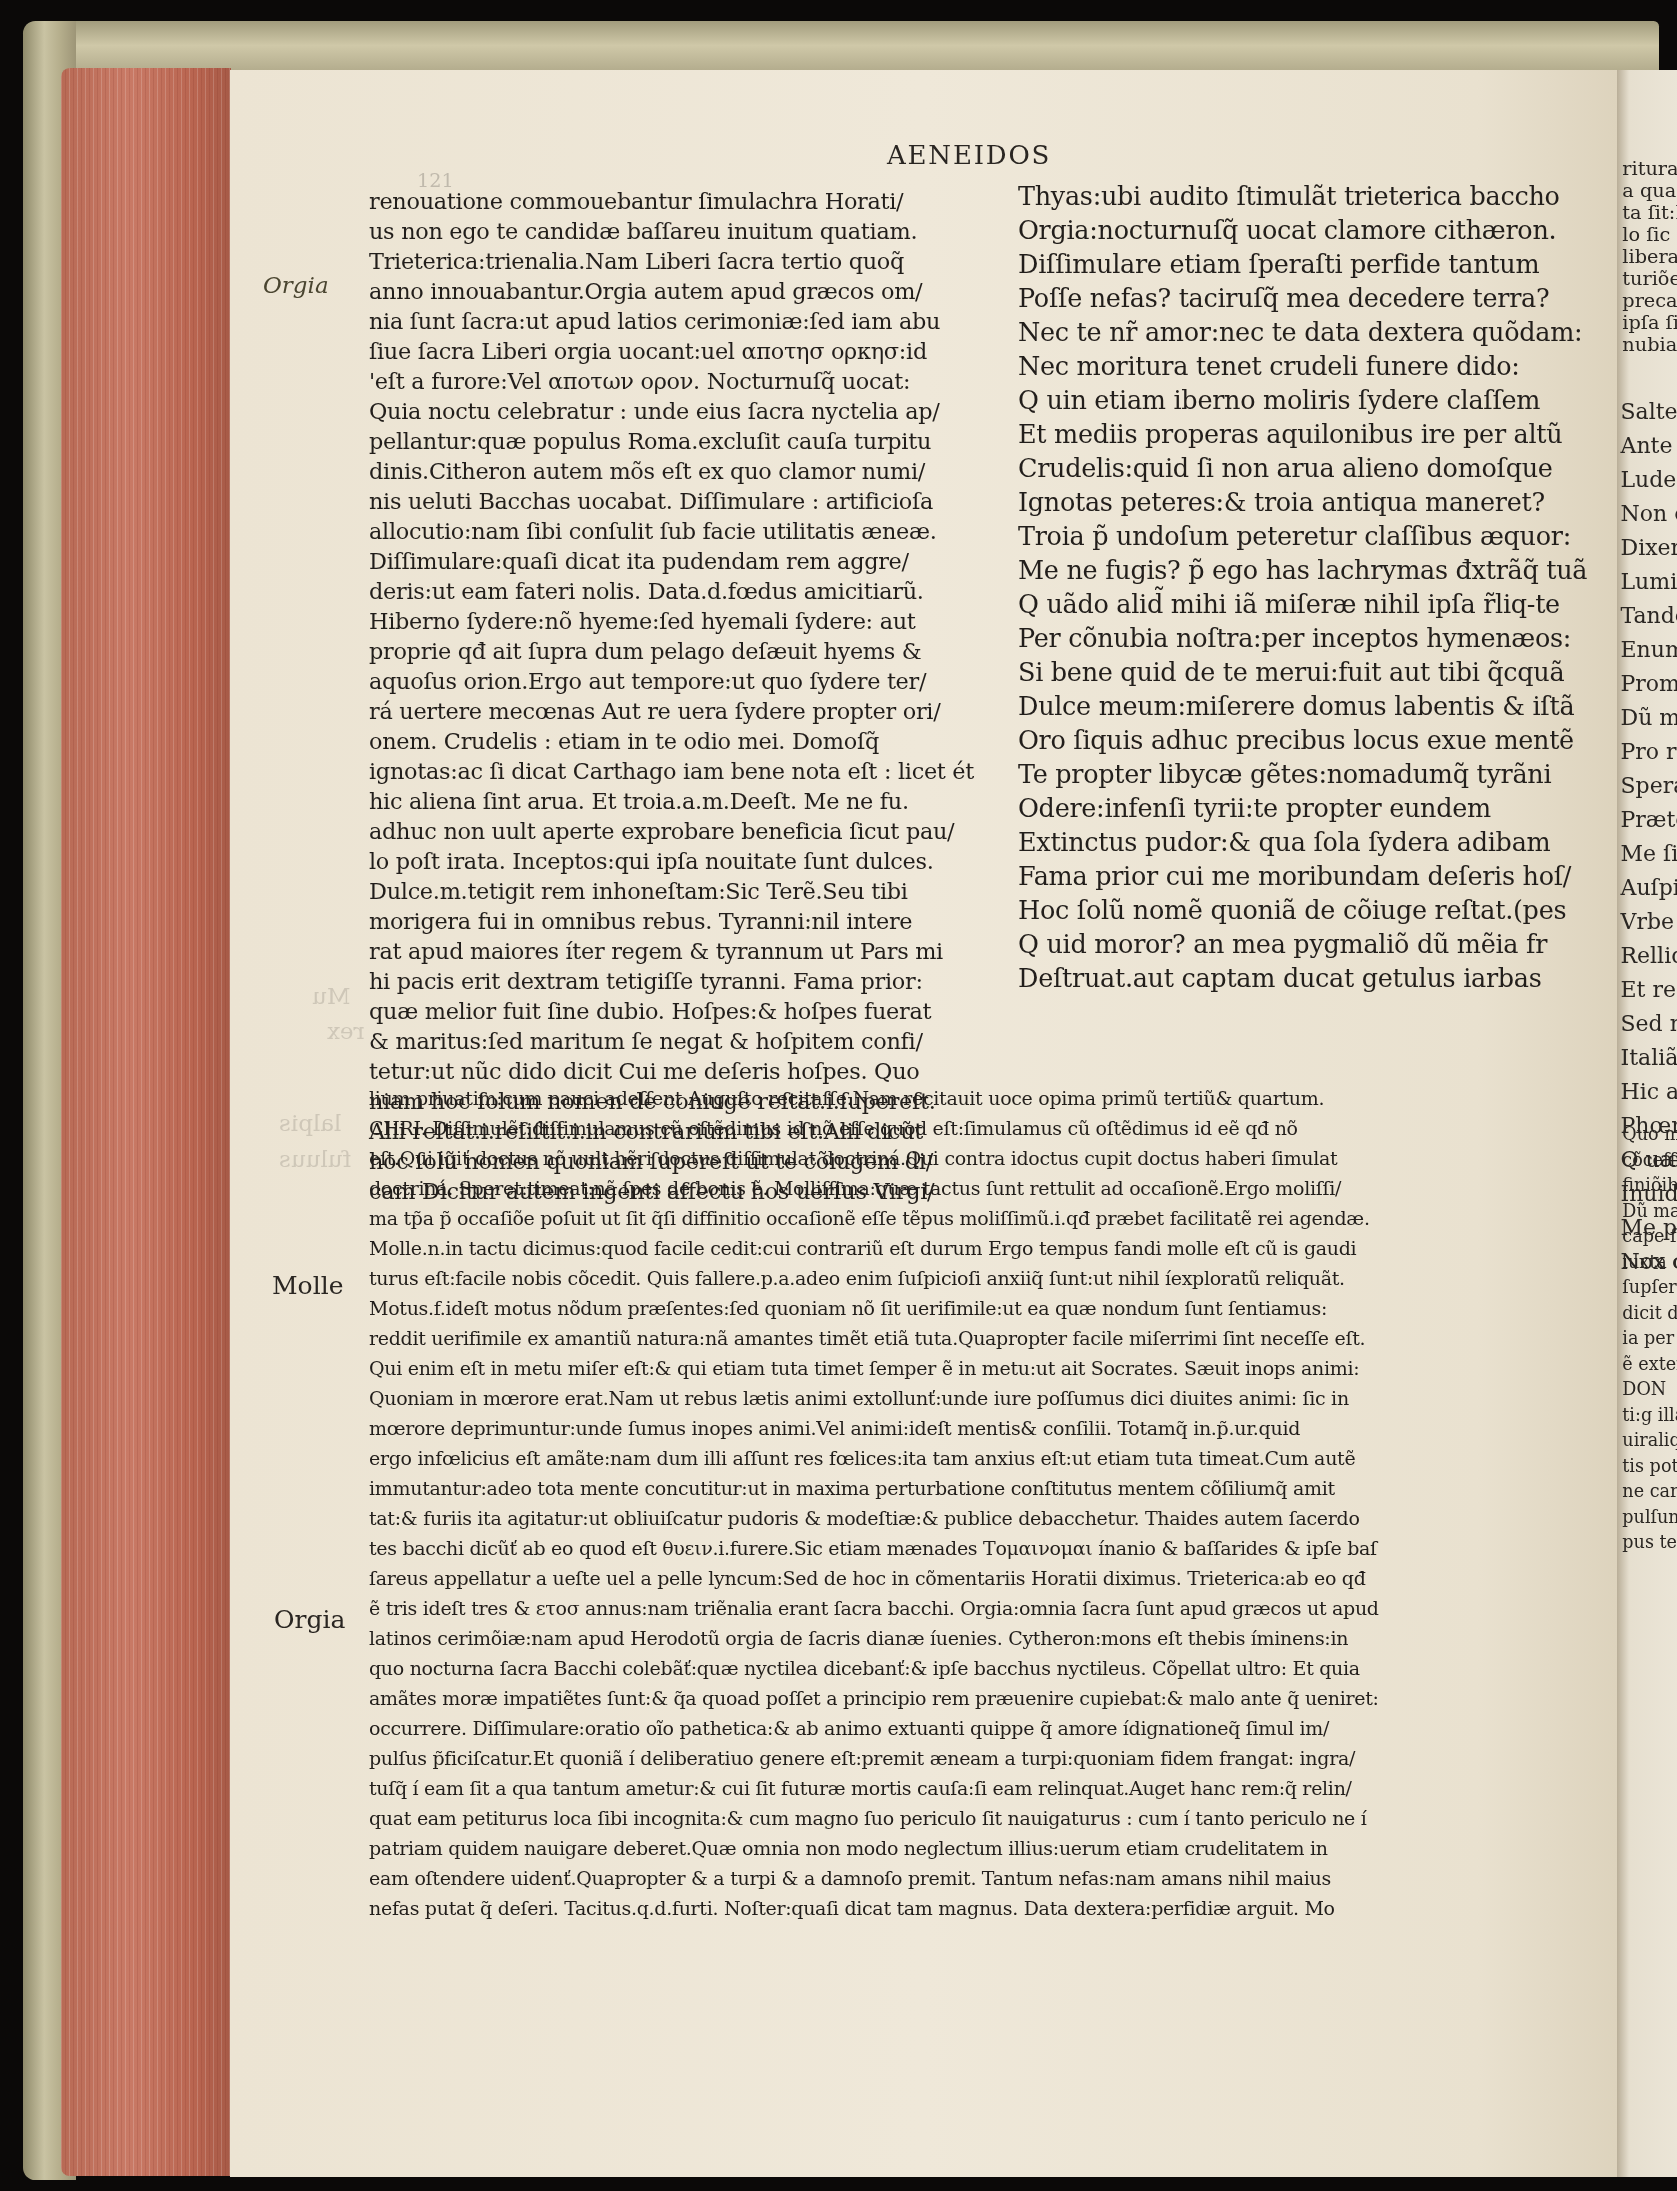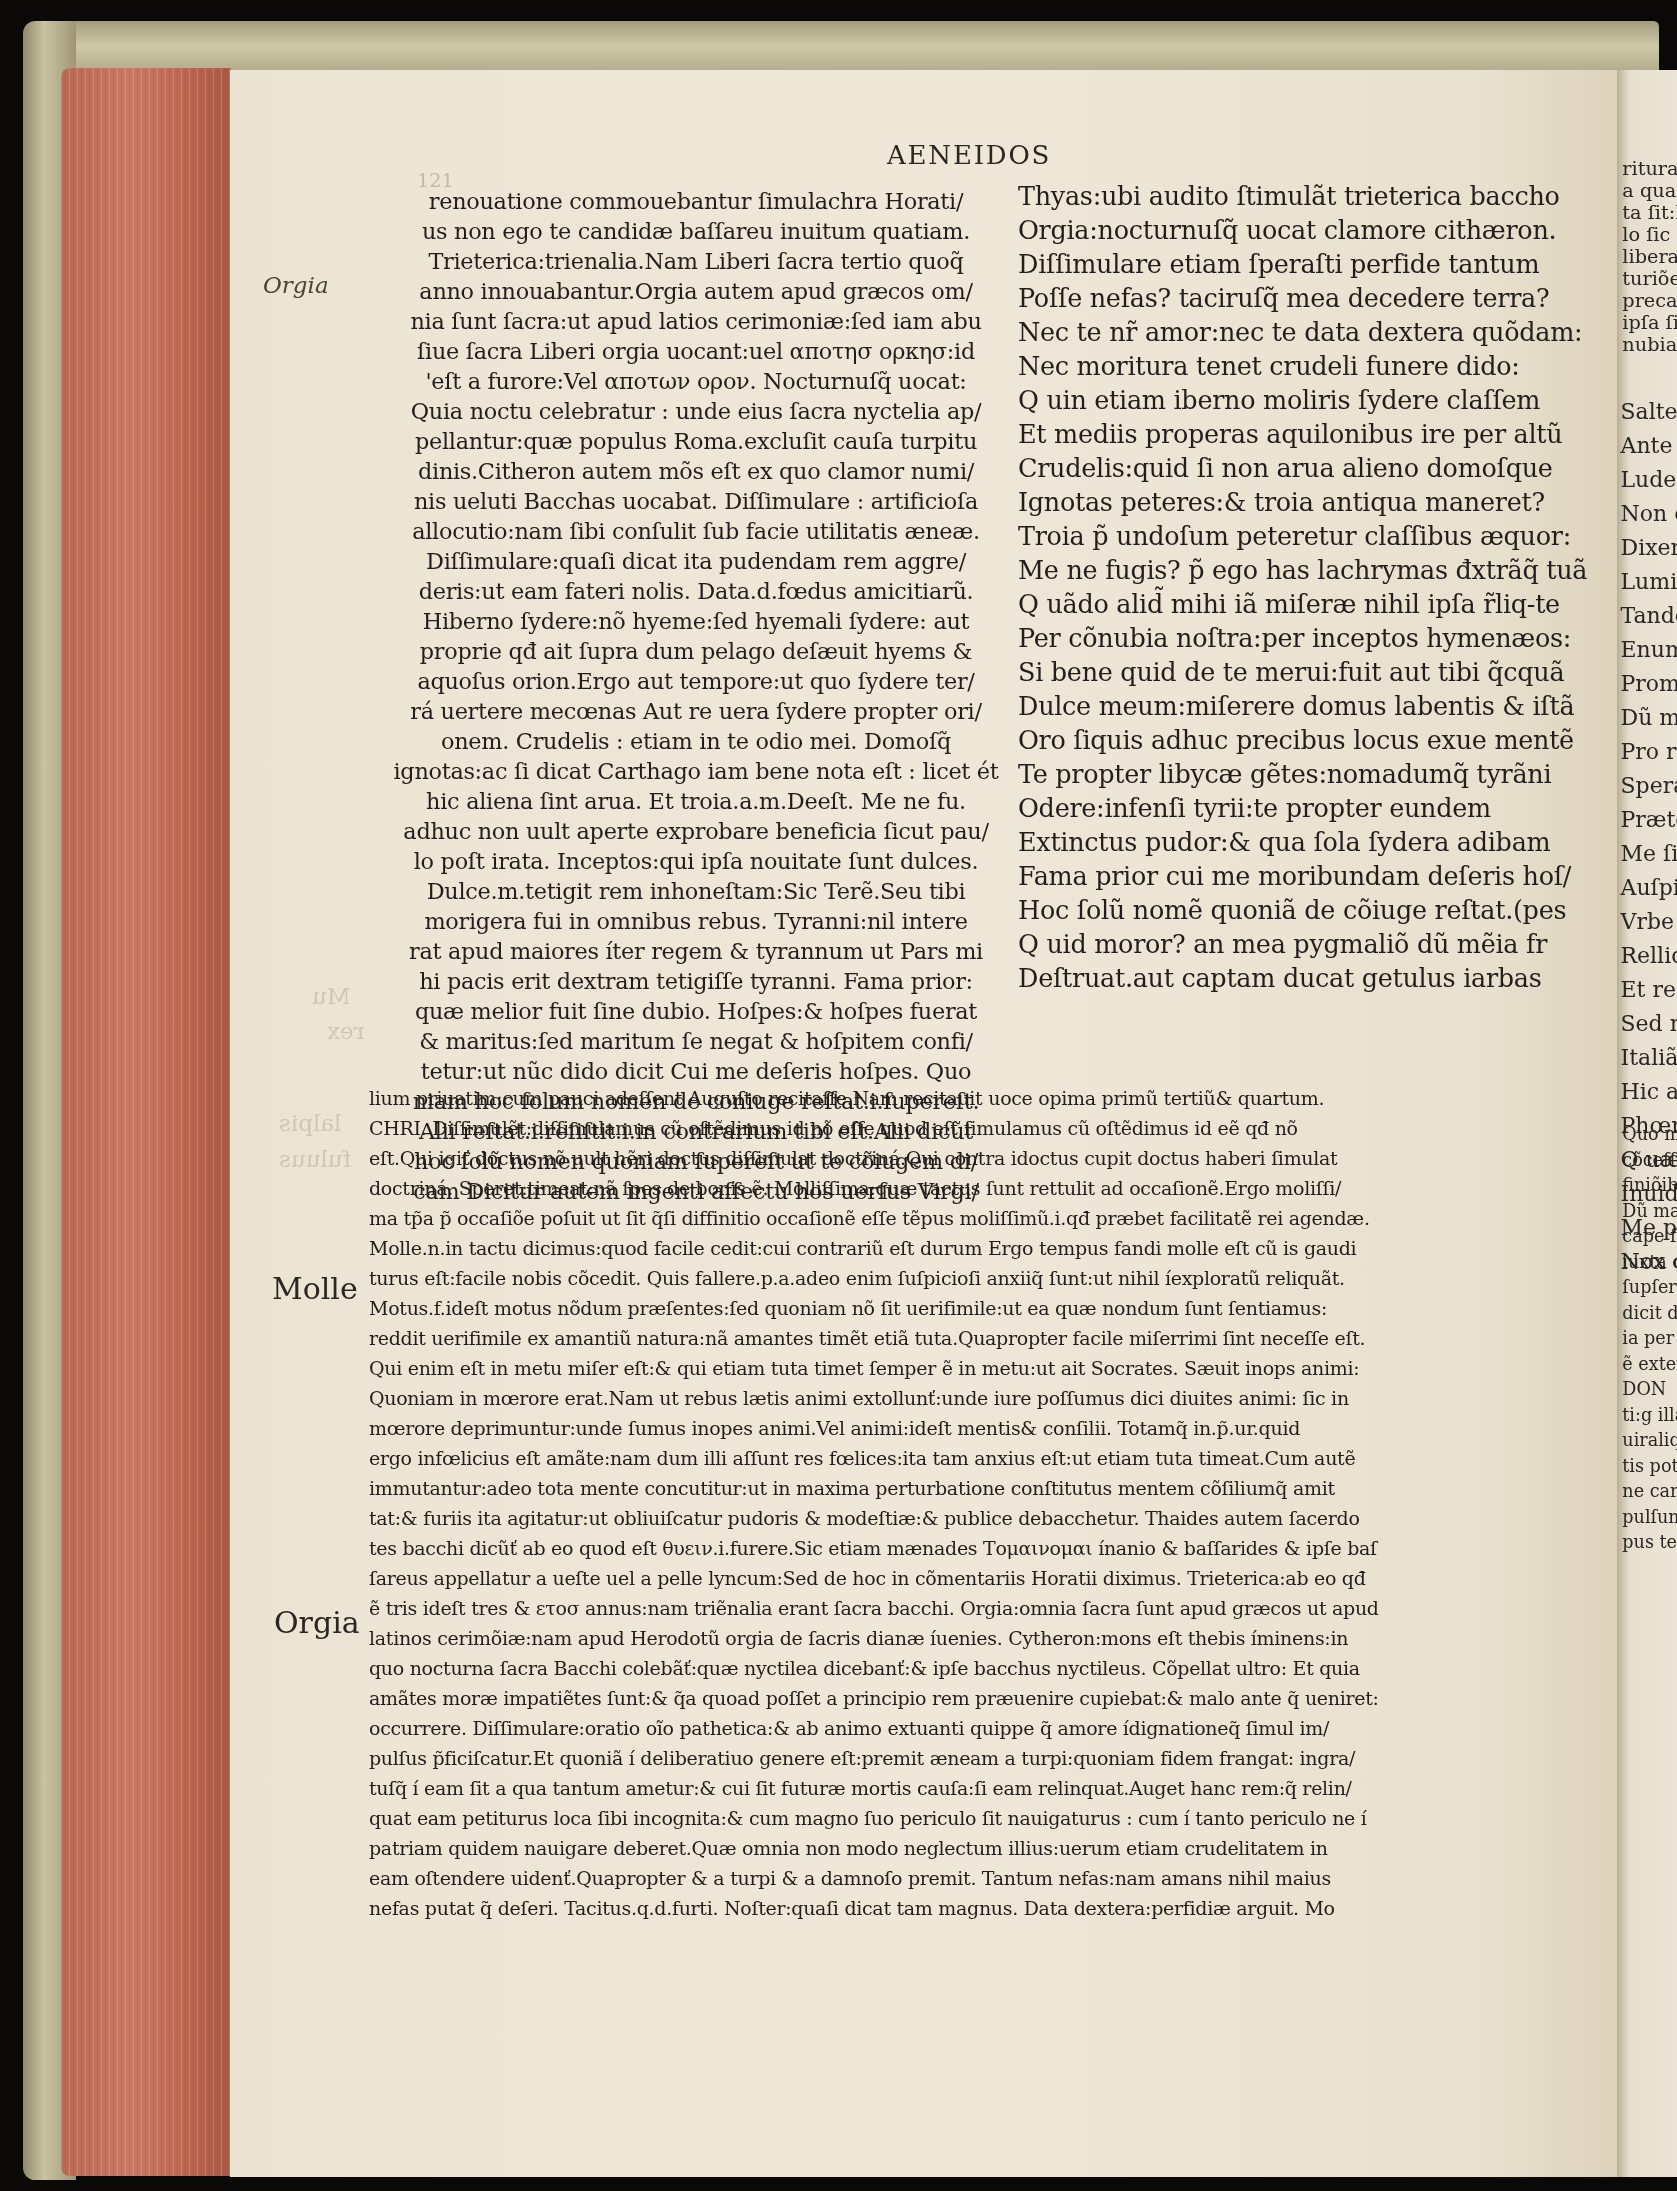--- a/index.html
+++ b/index.html
@@ -34,32 +34,32 @@
     background:linear-gradient(90deg,#b9ae98 0%,#e6dfcf 20%,#ebe5d7 100%);
     overflow:hidden;
   }
   .header {
     position:absolute; left:887px; top:140px; font-size:26px; letter-spacing:1.8px; color:#2a2622;
   }
   .folio { position:absolute; left:417px; top:169px; font-size:19.3px; color:rgba(60,55,50,0.25); }
   .col { position:absolute; color:#221e1b; }
   .commentary-left {
     left:369px; top:186px; width:654px;
-    font-size:22.4px; line-height:30px; letter-spacing:-0.3px; white-space:nowrap;text-align:center;
+    font-size:22.4px; line-height:30px; letter-spacing:-0.3px; white-space:nowrap;
   }
   .verse {
     left:1018px; top:179px; width:562px;
     font-size:25.5px; line-height:34px; letter-spacing:-0.3px; white-space:nowrap;
   }
   .commentary-full {
     left:369px; top:1083px; width:1220px;
     font-size:19px; line-height:30px; letter-spacing:-0.3px; white-space:nowrap;
   }
   .line { display:block; }
-  .margin-note { position:absolute; color:#2a2622; font-size:30px; }
+  .margin-note { position:absolute; color:#2a2622; font-size:25px; }
   .margin-hand { position:absolute; left:263px; top:272px; font-size:23px; font-style:italic; color:#4a4530; font-family:"DejaVu Serif", serif; }
   .bleed { position:absolute; color:rgba(70,65,60,0.18); font-size:23px; }
   .next-lines { position:absolute; left:5.3px; top:88px; font-size:19.3px; color:#2a2622; line-height:22px; white-space:nowrap; }
   .next-verse { position:absolute; left:3.5px; top:325px; font-size:22px; color:#2a2622; line-height:34px; white-space:nowrap; }
   .next-comm { position:absolute; left:5.3px; top:1052px; font-size:17.6px; color:#2a2622; line-height:25.5px; white-space:nowrap; }
 </style>
 </head>
 <body>
 
 <div class="binding-top"></div>

